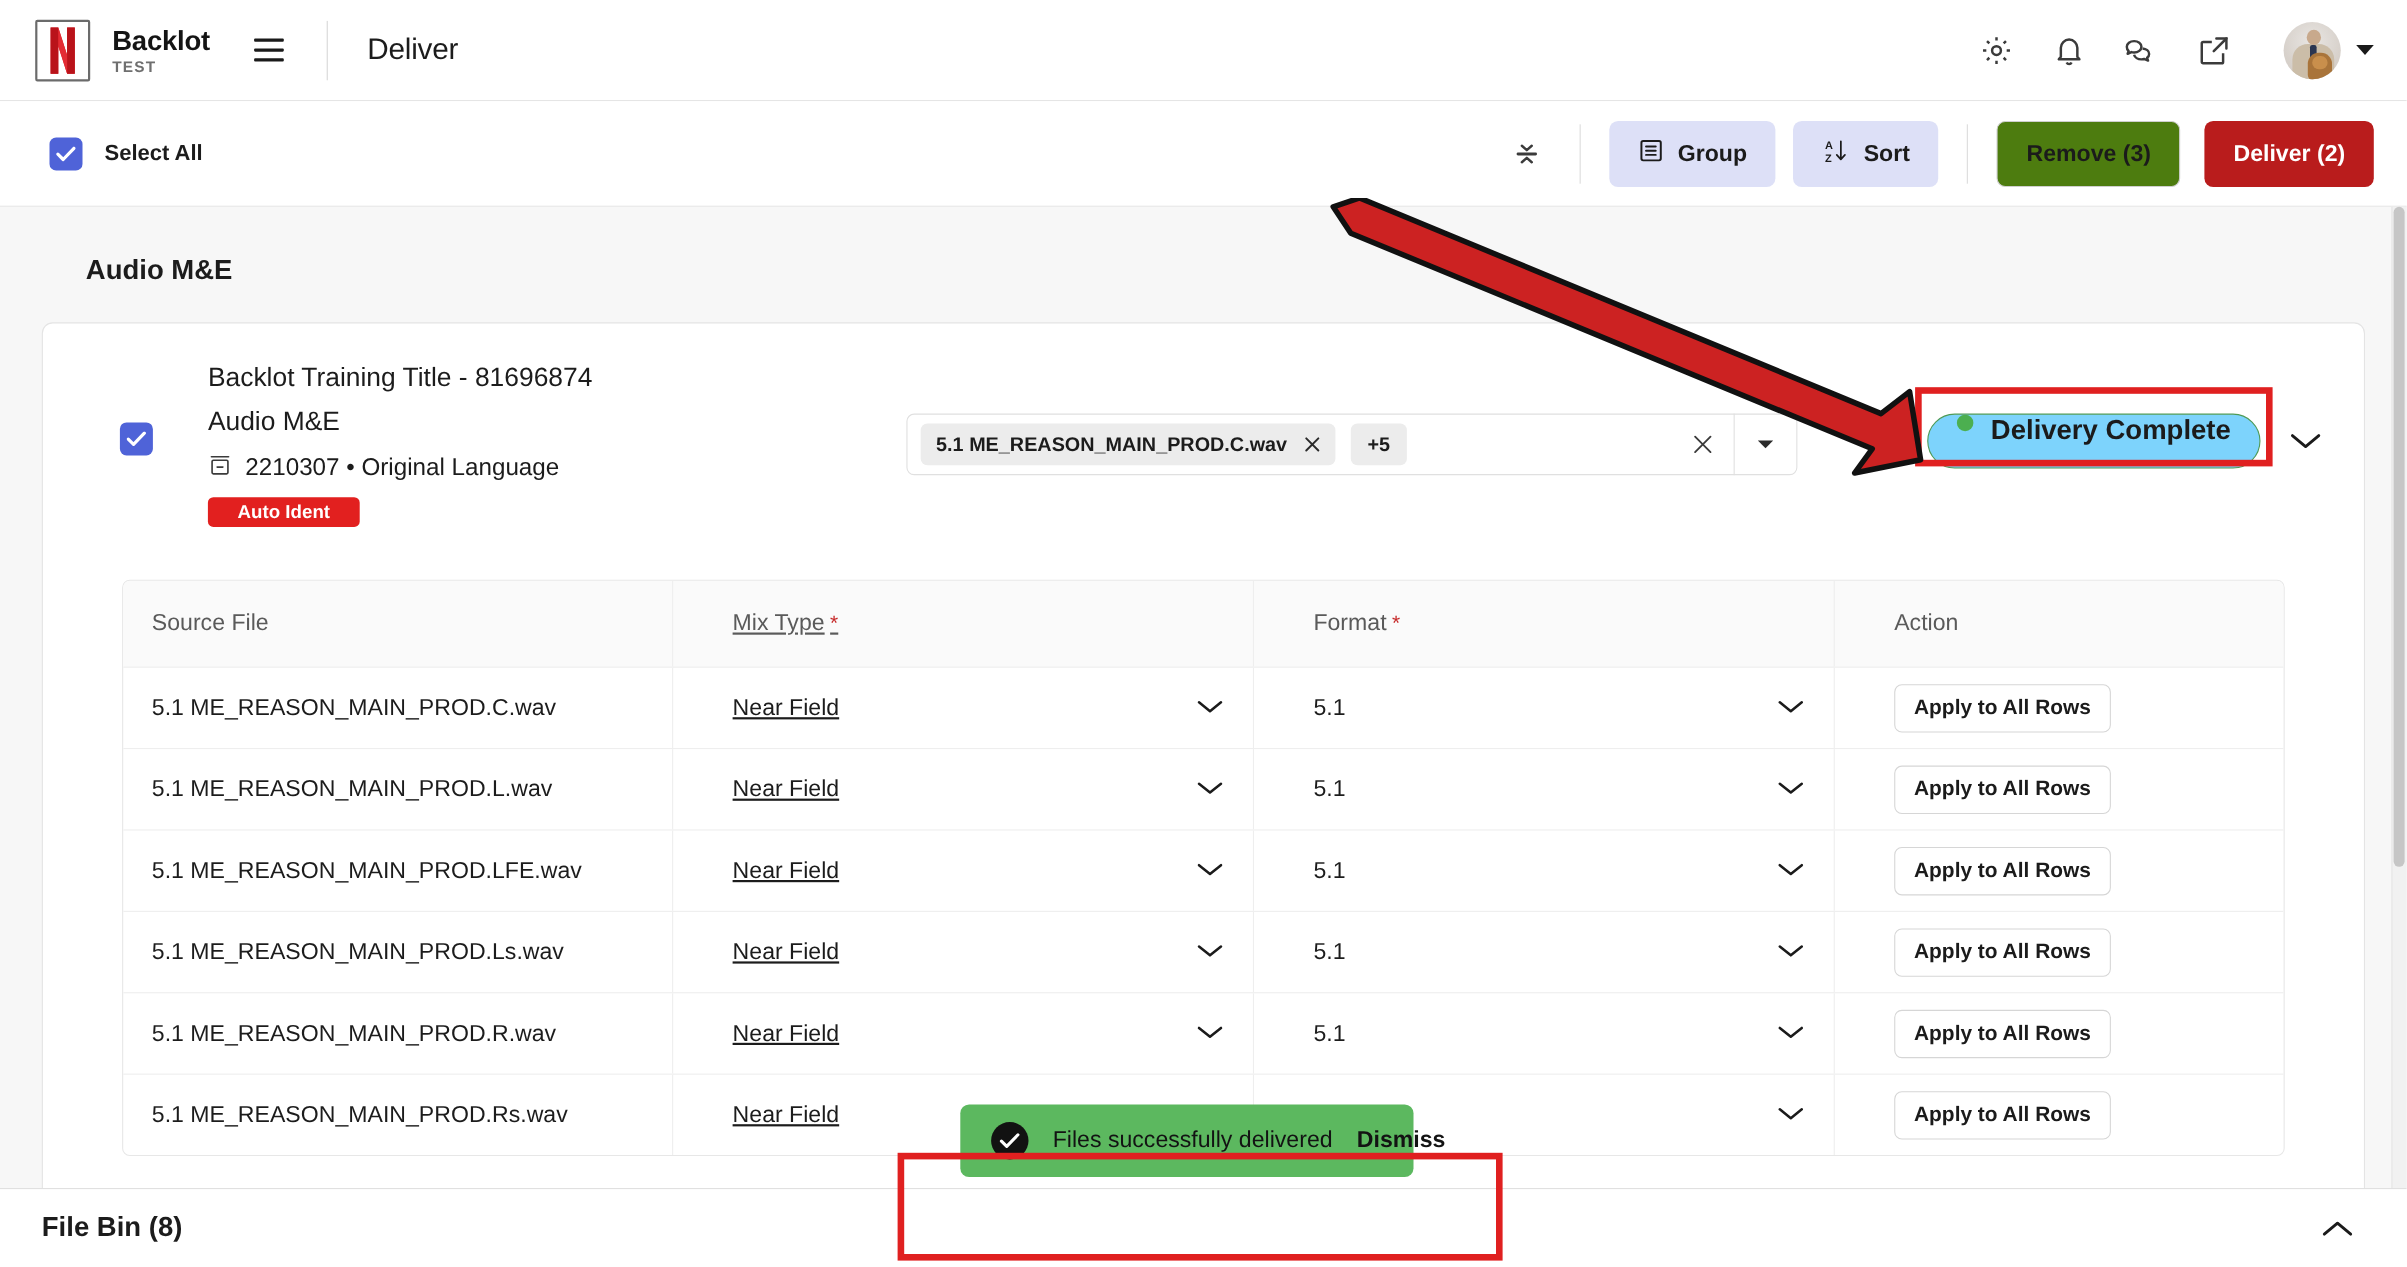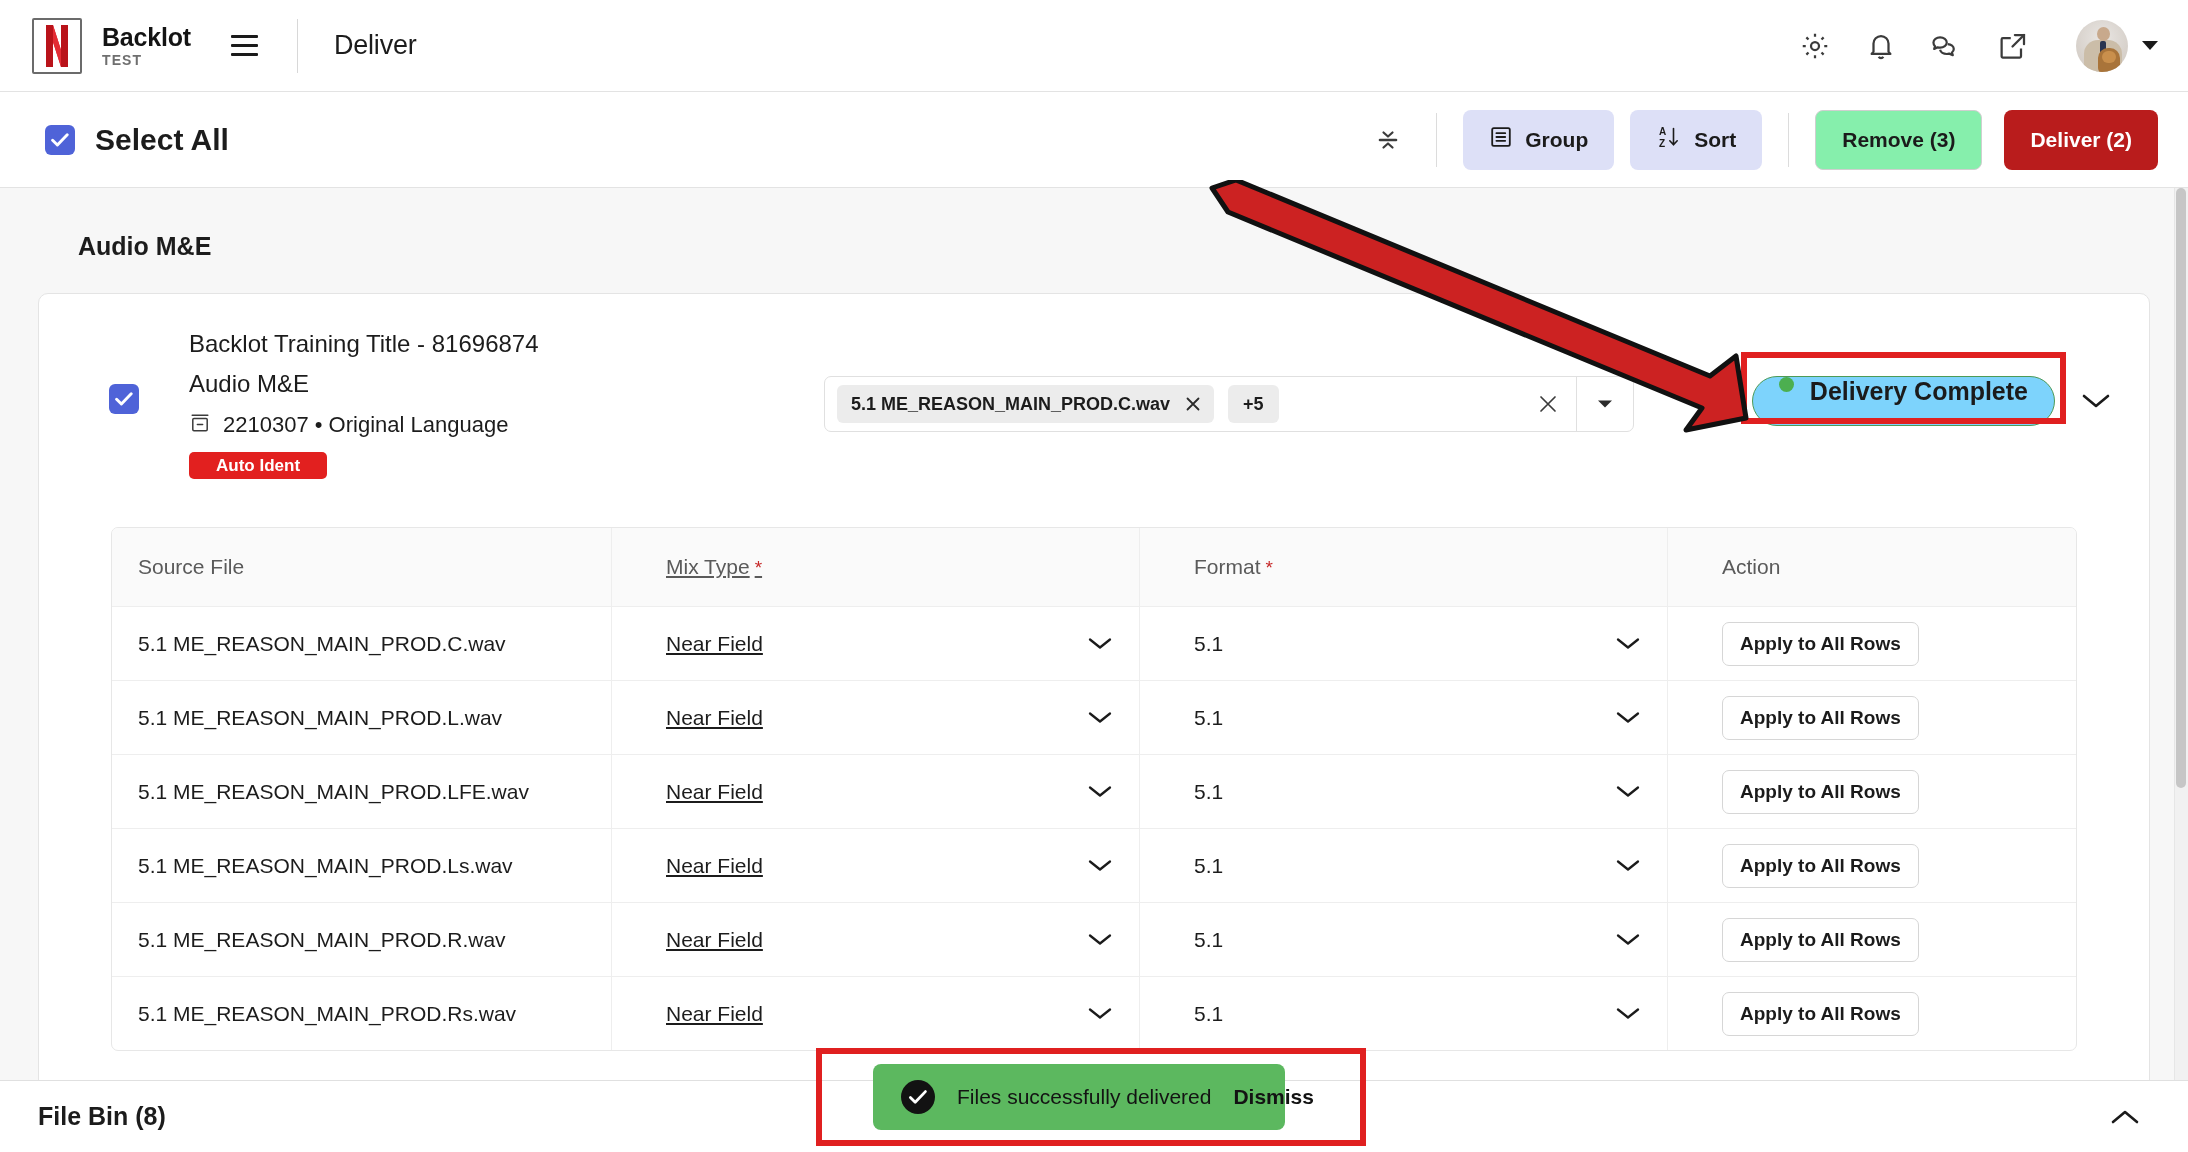--- a/index.html
+++ b/index.html
@@ -58,31 +58,31 @@
     position:absolute; top:92px; left:0; width:2188px; height:96px;
     background:#fff; border-bottom:1px solid #e3e3e3;
     display:flex; align-items:center;
   }
   .select-all { display:flex; align-items:center; gap:20px; padding-left:45px; cursor:pointer; }
   .cbx {
     width:30px; height:30px; border-radius:6px; background:#4f63d8;
     display:flex; align-items:center; justify-content:center;
   }
   .cbx svg { display:block; }
-  .select-all-label { font-size:30px; font-weight:bold; color:#1c1c1c; }
+  .select-all-label { font-size:20px; font-weight:bold; color:#1c1c1c; }
 
   .toolbar-right { margin-left:auto; display:flex; align-items:center; padding-right:30px; }
   .collapse-icon { width:44px;height:44px; display:flex;align-items:center;justify-content:center;cursor:pointer; }
   .tb-sep { width:1px; height:54px; background:#dcdcdc; margin:0 26px; }
   .btn {
     height:60px; border-radius:8px; display:flex; align-items:center; justify-content:center;
     font-size:21px; font-weight:bold; cursor:pointer; gap:12px; padding:0 26px; white-space:nowrap;
   }
   .btn-soft { background:#dde0f7; color:#1b1b1b; }
-  .btn-outline { background:#86efac; color:#1b1b1b; border:1px solid #cfcfcf; }
+  .btn-outline { background:#4d7c0f; color:#1b1b1b; border:1px solid #cfcfcf; }
   .btn-primary { background:#b91c1c; color:#fff; }
   .gap12 { margin-left:16px; }
   .gap18 { margin-left:22px; }
 
   
   .main {
     position:absolute; top:188px; left:0; width:2188px; height:892px;
     background:#f7f7f7; overflow:hidden;
   }
   .section-title {
@@ -160,21 +160,21 @@
   .filebin {
     position:absolute; bottom:0; left:0; width:2188px; height:72px;
     background:#fff; border-top:1px solid #e0e0e0;
     display:flex; align-items:center;
   }
   .filebin-label { font-size:25px; font-weight:bold; color:#1c1c1c; padding-left:38px; }
   .filebin-chevron { margin-left:auto; padding-right:48px; cursor:pointer; display:flex;align-items:center; }
 
   
   .toast {
-    position:absolute; left:873px; top:1064px; width:412px; height:66px;
+    position:absolute; left:873px; top:1004px; width:412px; height:66px;
     background:#5cb85f; border-radius:8px;
     display:flex; align-items:center; gap:22px; padding:0 28px;
     z-index:40;
   }
   .toast-check {
     width:34px;height:34px;border-radius:50%; background:#121212;
     display:flex;align-items:center;justify-content:center; flex:none;
   }
   .toast-text { font-size:21px; color:#131313; white-space:nowrap; }
   .toast-dismiss { font-size:21px; font-weight:bold; color:#131313; margin-left:auto; cursor:pointer; }

